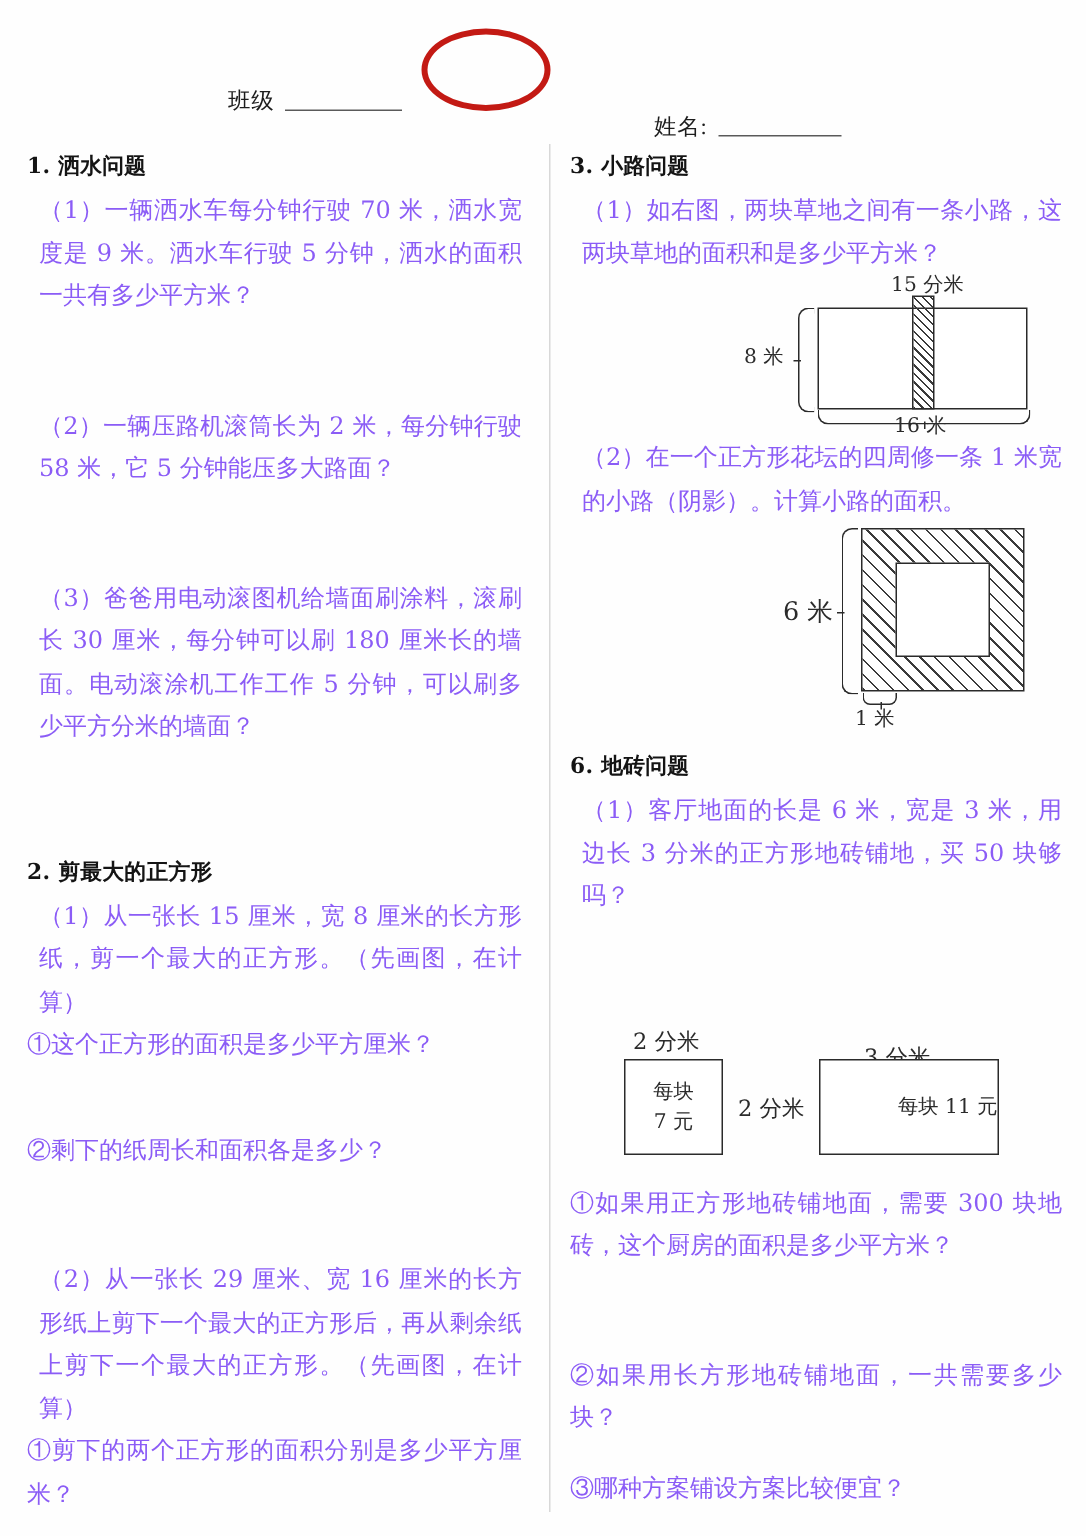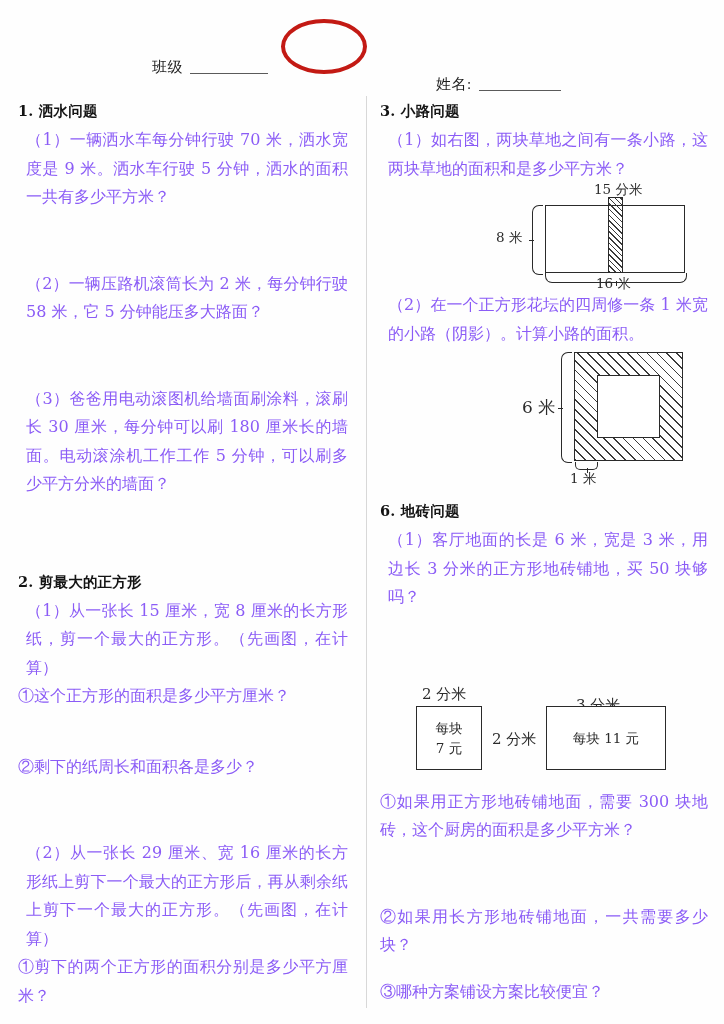--- a/index.html
+++ b/index.html
@@ -238,21 +238,21 @@
     background: #fff;
     display: flex;
     flex-direction: column;
     align-items: center;
     justify-content: center;
     font-size: 13.5px;
     line-height: 20px;
     text-align: center;
   }
   #tile-square { left: 36px;  top: 22px; width: 66px;  height: 64px; }
-  #tile-rect   { left: 166px; top: 22px; width: 120px; height: 64px; }
+  #tile-rect   { left: 166px; top: 22px; width: 120px; height: 64px; align-items: flex-end; }
   .tile-cap {
     position: absolute;
     font-size: 15px;
     white-space: nowrap;
   }
   #cap-2dm  { left: 42px;  top: 1px; }
   #cap-3dm  { left: 196px; top: 12px; }
   #cap-2dm2 { left: 112px; top: 46px; }
 </style>
 </head>

